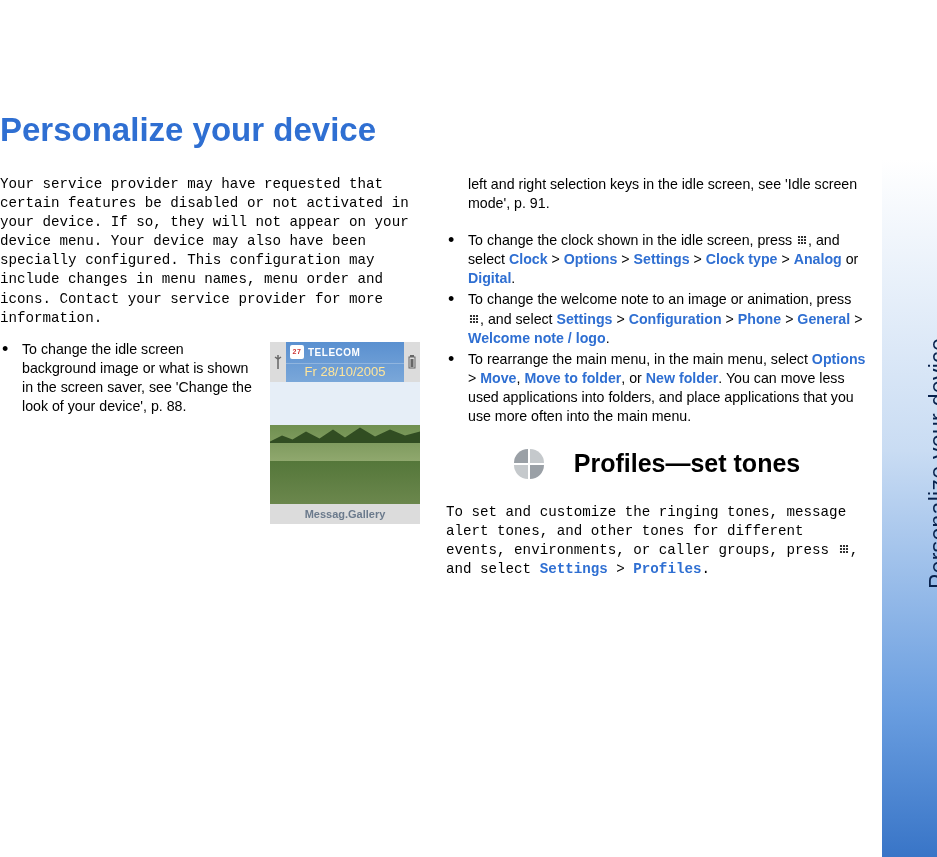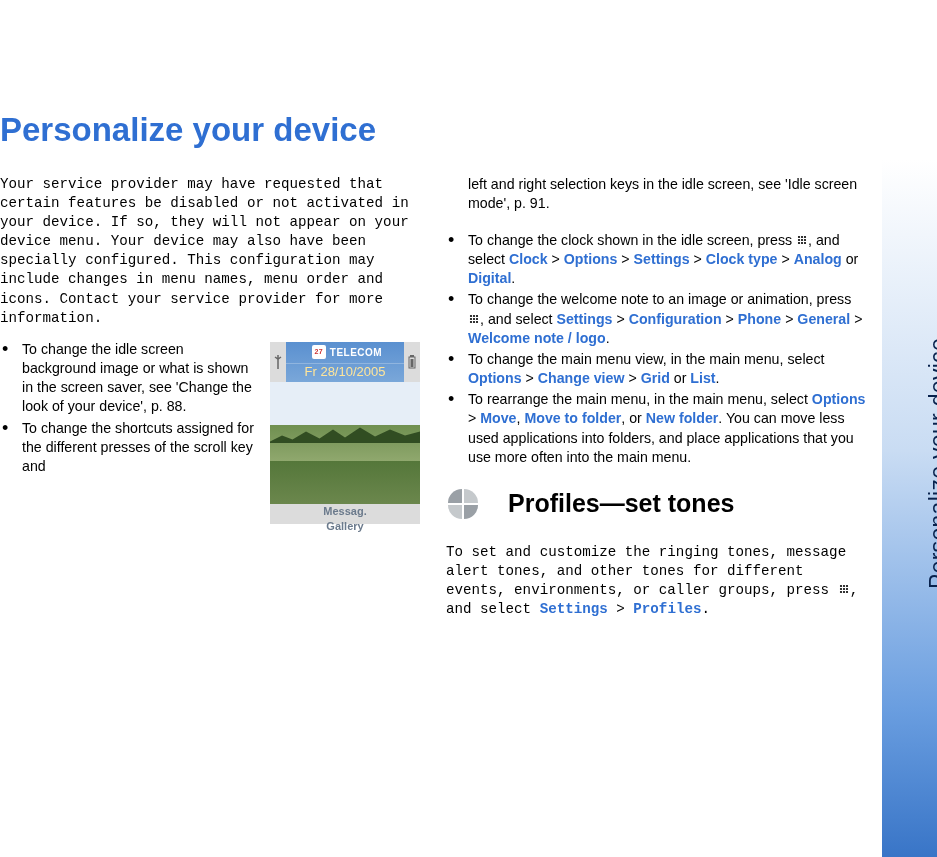--- a/index.html
+++ b/index.html
@@ -105,21 +105,21 @@
     background: #dcdcdc;
     display:flex;
     align-items:center;
     justify-content:center;
   }
   .ph-top .center {
     flex: 1;
     background: linear-gradient(#5a90d0,#7aa7d9);
     color: #fff;
   }
-  .tc-row1 { display:flex; align-items:center; height:21px; padding-left:4px; font-size:10px; font-weight:bold; letter-spacing:.5px;justify-content:center; }
+  .tc-row1 { display:flex; align-items:center; height:21px; padding-left:4px; font-size:10px; font-weight:bold; letter-spacing:.5px; }
   .tc-row2 { text-align:center; font-size:13px; color:#ffe59a; height:17px; line-height:16px; border-top:1px solid rgba(255,255,255,.25); }
   .cal {
     width:14px; height:14px; background:#fff; color:#c33; font-size:7px; font-weight:bold; line-height:14px; text-align:center; margin-right:4px; border-radius:2px;
   }
   .ph-img {
     height: 122px;
     background:
       linear-gradient(#e6eef7 0%, #e6eef7 35%, #6f8f50 35%, #90a86e 65%, #55773a 65%, #6b874d 100%);
     position: relative;
   }
@@ -128,35 +128,35 @@
     position:absolute;
     left:0; right:0; top:34%;
     height:20px;
     background: #314d22;
     clip-path: polygon(0 90%, 8% 60%, 15% 80%, 24% 40%, 33% 75%, 42% 30%, 50% 70%, 60% 20%, 70% 65%, 80% 30%, 90% 60%, 100% 40%, 100% 100%, 0 100%);
   }
   .ph-soft {
     height: 20px;
     background: #dcdcdc;
     display:flex;
-    justify-content:flex-start;
+    justify-content:center;
     align-items:center;
     font-size:11px;
     font-weight:bold;
     color:#6b7a8c;
     padding: 0 15px;
-    flex-direction: column;
   }
 
   
   .section-row {
     display: flex;
     align-items: center;
     gap: 28px;
     margin: 20px 0 22px 0;
+    justify-content: center;
   }
   .sec-icon {
     width: 34px;
     height: 34px;
     flex: 0 0 34px;
   }
   .sec-icon svg { display:block; }
   .section-title {
     font-size: 25px;
     font-weight: bold;
@@ -225,21 +225,20 @@
                 </div>
               </div>
               <div class="ph-img"></div>
               <div class="ph-soft">
                 <span>Messag.</span>
                 <span>Gallery</span>
               </div>
             </div>
             <span>To change the idle screen background image or what is shown in the screen saver, see 'Change the look of your device', p. 88.</span>
           </li>
-          <li>To change the shortcuts assigned for the different presses of the scroll key and</li>
         </ul>
       </div>
 
       <div class="col">
         <div style="padding-left:22px; margin-bottom:18px;">left and right selection keys in the idle screen, see 'Idle screen mode', p. 91.</div>
         <ul class="bullets">
           <li>
             <span>To change the clock shown in the idle screen, press </span>
             <span class="menu-key"><svg viewBox="0 0 12 12">
                   <circle cx="3" cy="3" r="1.1"></circle>
@@ -261,23 +260,20 @@
                   <circle cx="9" cy="3" r="1.1"></circle>
                   <circle cx="3" cy="6" r="1.1"></circle>
                   <circle cx="6" cy="6" r="1.1"></circle>
                   <circle cx="9" cy="6" r="1.1"></circle>
                   <circle cx="3" cy="9" r="1.1"></circle>
                   <circle cx="6" cy="9" r="1.1"></circle>
                   <circle cx="9" cy="9" r="1.1"></circle>
                 </svg></span><span>, and select </span><span class="link">Settings</span><span> &gt; </span><span class="link">Configuration</span><span> &gt; </span><span class="link">Phone</span><span> &gt; </span><span class="link">General</span><span> &gt; </span><span class="link">Welcome note / logo</span>.
           </li>
           <li>
-            <span>To change the main menu view, in the main menu, select </span><span class="link">Options</span><span> &gt; </span><span class="link">Change view</span><span> &gt; </span><span class="link">Grid</span><span> or </span><span class="link">List</span>.
-          </li>
-          <li>
             <span>To rearrange the main menu, in the main menu, select </span><span class="link">Options</span><span> &gt; </span><span class="link">Move</span><span>, </span><span class="link">Move to folder</span><span>, or </span><span class="link">New folder</span><span>. You can move less used applications into folders, and place applications that you use more often into the main menu.</span>
           </li>
         </ul>
 
         <div class="section-row">
           <span class="sec-icon">
             <svg viewBox="0 0 34 34">
               <path d="M16 2 A14 14 0 0 0 2 16 L16 16 Z" fill="#9aa0a6"></path>
               <path d="M18 2 A14 14 0 0 1 32 16 L18 16 Z" fill="#c5c9cc"></path>
               <path d="M2 18 A14 14 0 0 0 16 32 L16 18 Z" fill="#c5c9cc"></path>

